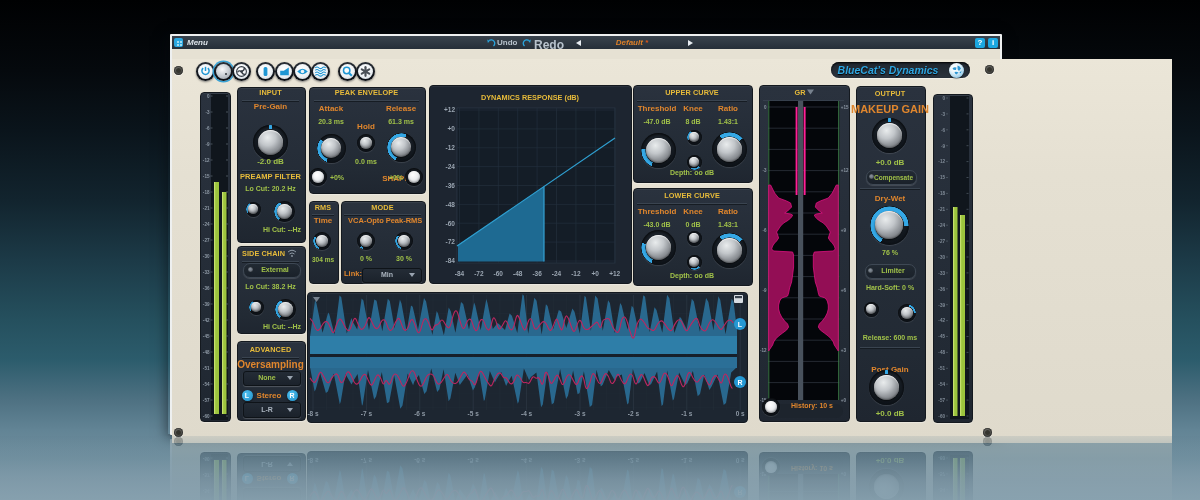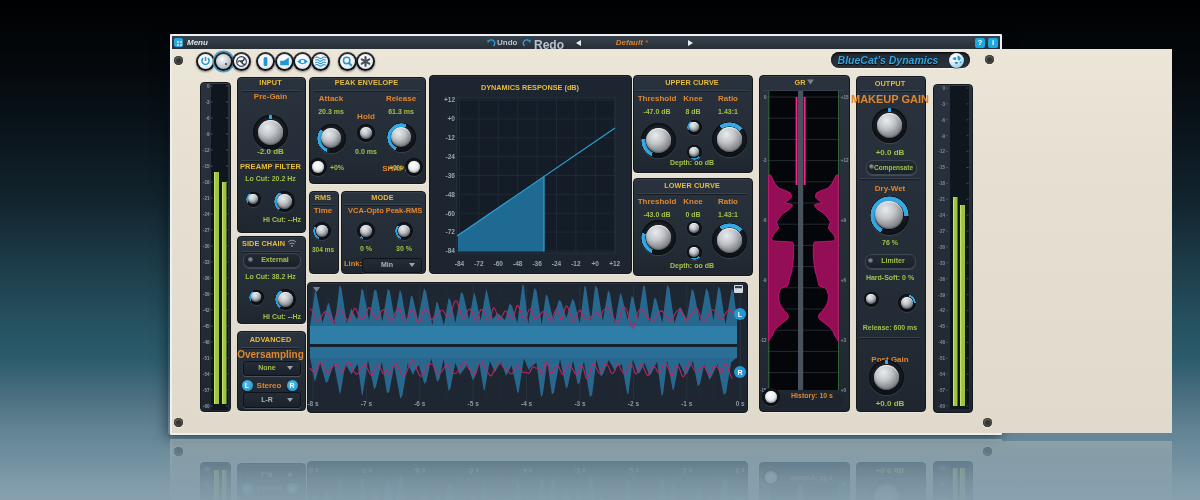--- a/index.html
+++ b/index.html
@@ -2,21 +2,21 @@
 <html><head><meta charset="utf-8">
 <style>
 html,body{margin:0;padding:0;}
 body{width:1200px;height:500px;overflow:hidden;position:relative;
  font-family:"Liberation Sans",sans-serif;
  background:linear-gradient(to bottom,#000102 0%,#05090d 14%,#0a141b 26%,#12242e 40%,#1c3a47 52%,#25505e 64%,#2c5c6c 72%,#4e7182 80%,#628495 86%,#7493a2 93%,#86a1ae 100%);}
 #winshadow{position:absolute;left:168px;top:34px;width:832px;height:400px;box-shadow:0 3px 12px 1px rgba(5,10,15,0.55);}
 .win{position:absolute;left:170px;top:34px;width:828px;height:397px;
  border:2px solid #eef0f0;background:#e6e1d3;border-radius:1px;}
 .tbar{position:absolute;left:0;top:0;width:828px;height:13px;background:linear-gradient(#39434d,#262f38);}
-.face{position:absolute;left:0;top:13px;width:1000px;height:384px;
+.face{position:absolute;left:0;top:23px;width:1000px;height:384px;
  background:linear-gradient(#ebe6d8,#e5e0d2 30%,#dfdacc 100%);}
 #refl{position:absolute;left:0;top:437px;width:1200px;height:63px;overflow:hidden;opacity:0.38;}
 #reflin{position:absolute;left:0;top:0;width:1200px;height:437px;transform:translateY(437px) scaleY(-1);transform-origin:0 0;}
 .panel{position:absolute;background:linear-gradient(#2a323e,#222a34 80%,#1f2630);border:1px solid #14191f;border-radius:4px;box-shadow:0 1px 1px rgba(255,255,255,0.35), inset 0 1px 0 rgba(255,255,255,0.06);}
 .dark{background:#1c2530;}
 .t{position:absolute;white-space:nowrap;font-weight:bold;}
 .gold{color:#e7bb3a;font-size:7.3px;letter-spacing:0.1px;}
 .org{color:#e0862d;font-size:8px;}
 .grn{color:#a0c149;font-size:8px;}
 .gry{color:#aab4bf;font-size:8px;}

